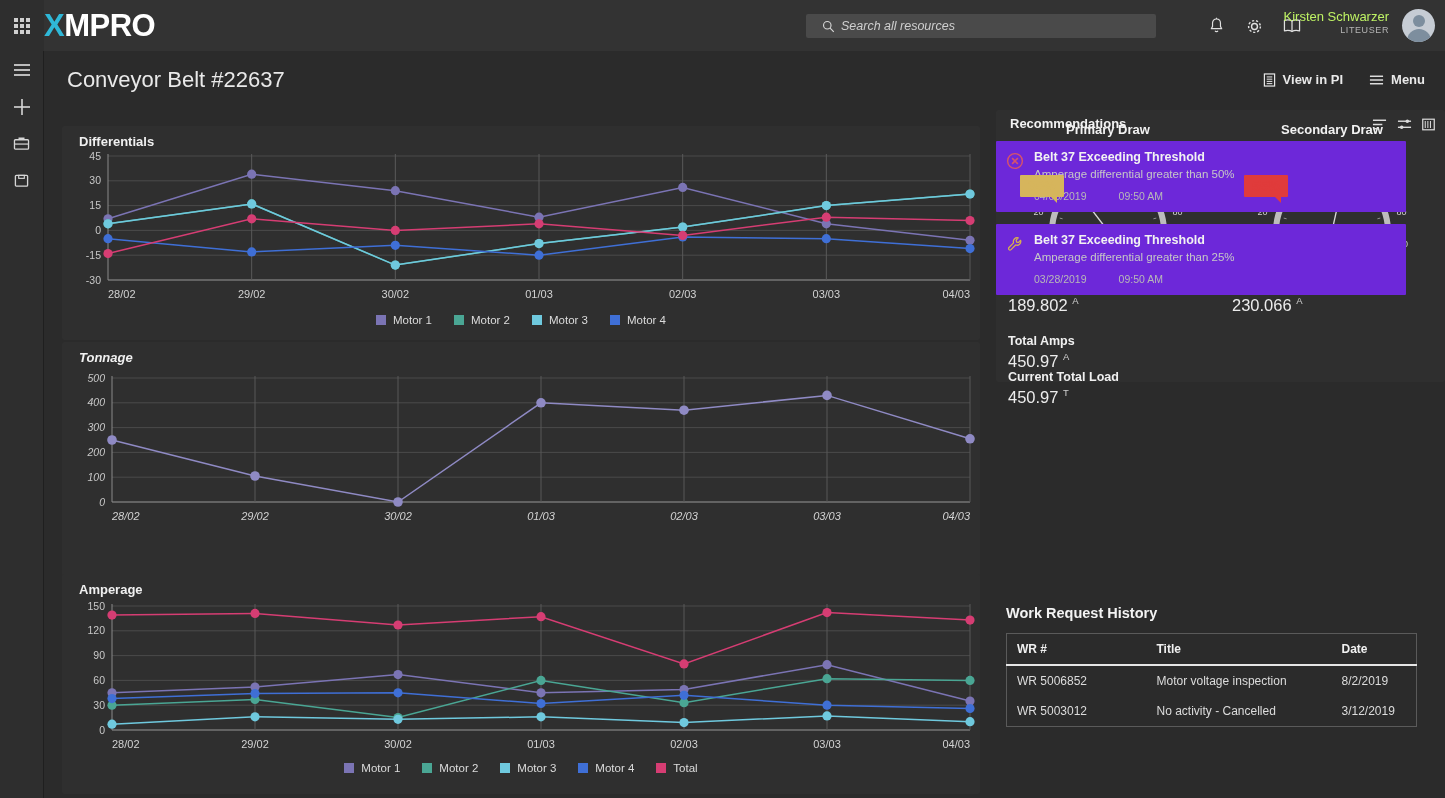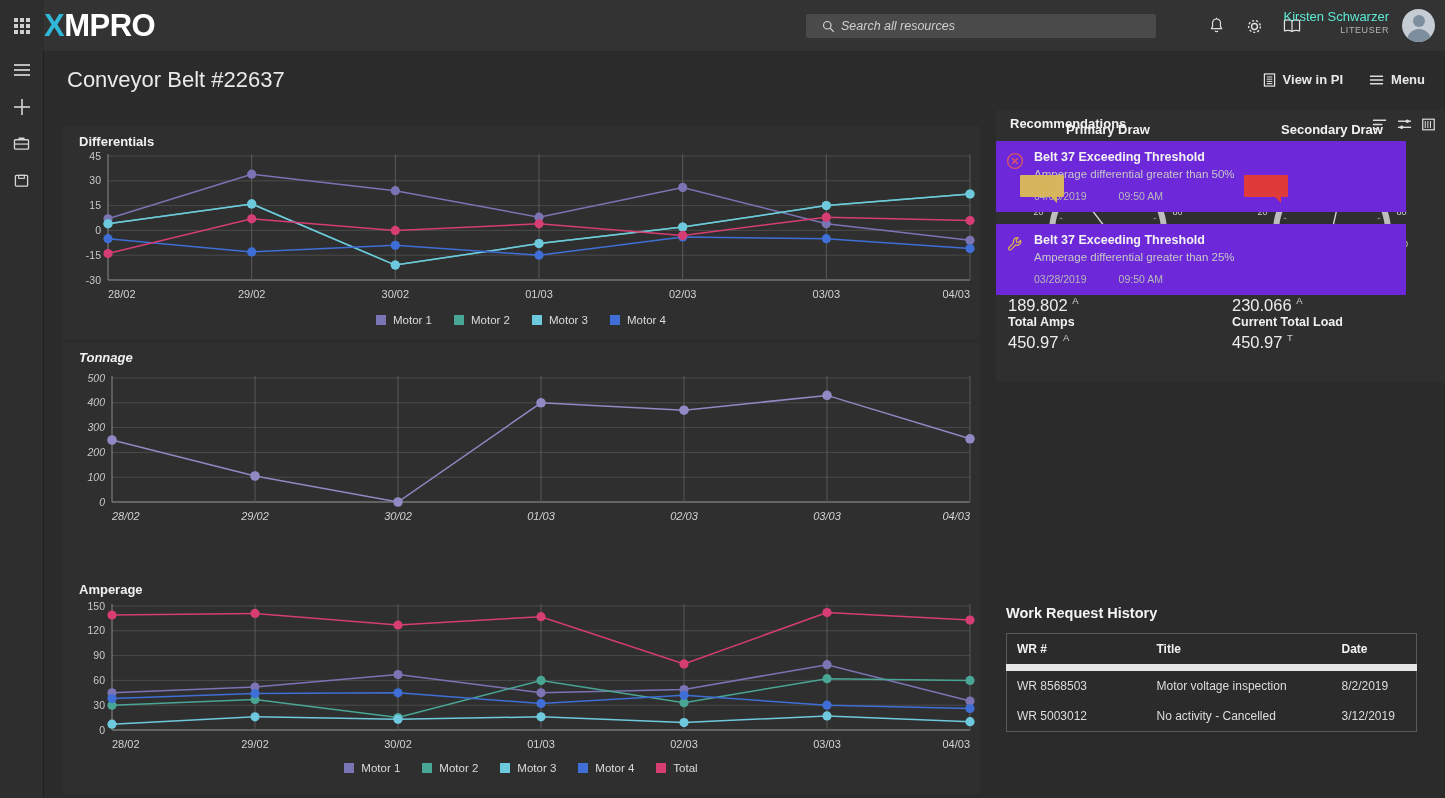--- a/index.html
+++ b/index.html
@@ -36,21 +36,21 @@
   .search-icon { width: 13px; height: 13px; flex: 0 0 auto; margin-right: 6px; }
   .searchwrap input {
     background: transparent; border: none; outline: none;
     color: #d5d5d5; font-size: 12.5px; font-style: italic;
     font-family: "Liberation Sans", sans-serif; width: 100%;
   }
   .searchwrap input::placeholder { color: #cfcfcf; font-style: italic; }
   .hdr-icons { position: absolute; right: 134px; top: 13px; display: flex; gap: 0px; align-items: center; }
   .hdr-icon { width: 38px; height: 26px; display: flex; align-items: center; justify-content: center; }
   .hdr-user { position: absolute; right: 56px; top: 10px; text-align: right; line-height: 1.15; }
-  .hdr-user .nm { font-size: 13px; color: #5eead4; }
+  .hdr-user .nm { font-size: 13px; color: #bef264; }
   .hdr-user .rl { font-size: 9px; color: #b5b5b5; letter-spacing: 0.6px; }
   .avatar {
     position: absolute; right: 10px; top: 9px; width: 33px; height: 33px; border-radius: 50%;
     background: #c6ccd4; overflow: hidden;
   }
   .avatar .head { position: absolute; left: 10.5px; top: 6px; width: 12px; height: 12px; border-radius: 50%; background: #7d8e9e; }
   .avatar .body { position: absolute; left: 4.5px; top: 20px; width: 24px; height: 16px; border-radius: 12px 12px 0 0; background: #7d8e9e; }
 
   
   .rail {
@@ -130,21 +130,21 @@
   .rec-sub { font-size: 11.5px; color: #c7c7c7; margin-left: 26px; margin-top: 4px; }
   .rec-meta { margin-left: 26px; margin-top: 10px; font-size: 10.5px; color: #b8b8b8; display: flex; gap: 32px; }
 
   .wrh { position: absolute; left: 0px; top: 495px; width: 449px; }
   .wrh-title { font-size: 14.5px; font-weight: bold; color: #f3f3f3; margin-left: 10px; }
   .wrh-table {
     margin-top: 12px; margin-left: 10px; width: 411px; border: 1px solid #5a5a5a; border-collapse: collapse;
   }
   .wrh-table th {
     text-align: left; font-size: 12px; font-weight: bold; color: #f0f0f0;
-    padding: 8px 10px; border-bottom: 7px solid #e5e5e5;
+    padding: 8px 10px; border-bottom: 2px solid #e5e5e5;
   }
   .wrh-table td { font-size: 12px; color: #dcdcdc; padding: 8px 10px; }
 </style>
 </head>
 <body>
 
 <div class="topbar">
   <div class="grid-btn">
     <span class="grid-glyph">
       <i></i>
@@ -572,21 +572,21 @@
         <div class="statrow">
           <div class="stat">
             <div class="lb">Total Amps Primary Drum</div>
             <div class="vl"><span>189.802</span> <sup>A</sup></div>
           </div>
           <div class="stat">
             <div class="lb">Total Amps Secondary Drum</div>
             <div class="vl"><span>230.066</span> <sup>A</sup></div>
           </div>
         </div>
-        <div class="statrow" style="">
+        <div class="statrow" style="margin-top:19px;flex-direction:column;">
           <div class="stat">
             <div class="lb">Total Amps</div>
             <div class="vl"><span>450.97</span> <sup>A</sup></div>
           </div>
           <div class="stat">
             <div class="lb">Current Total Load</div>
             <div class="vl"><span>450.97</span> <sup>T</sup></div>
           </div>
         </div>
       </div>
@@ -654,21 +654,21 @@
       <table class="wrh-table">
         <thead>
             <tr>
           <th style="width:140px">WR #</th>
           <th style="width:185px">Title</th>
           <th>Date</th>
         </tr>
           </thead>
         <tbody>
           <tr>
-            <td>WR 8568503</td>
+            <td>WR 5006852</td>
             <td>Motor voltage inspection</td>
             <td>8/2/2019</td>
           </tr>
           <tr>
             <td>WR 5003012</td>
             <td>No activity  - Cancelled</td>
             <td>3/12/2019</td>
           </tr>
         </tbody>
       </table>

